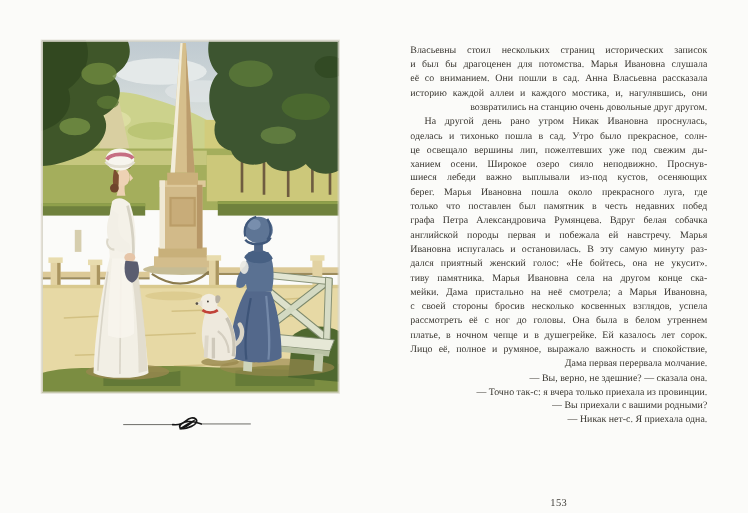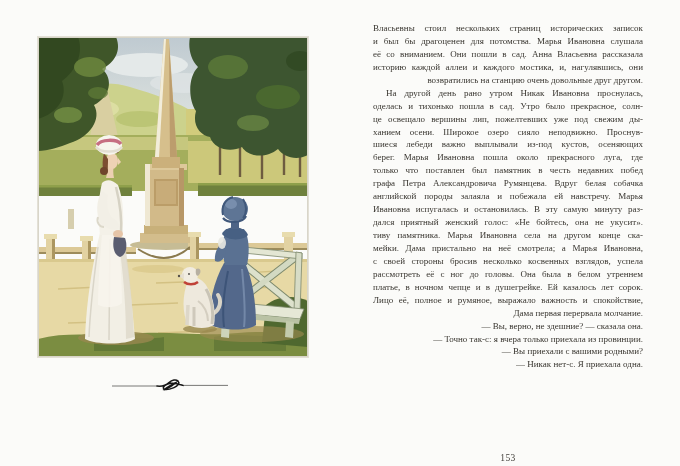--- a/index.html
+++ b/index.html
@@ -12,21 +12,21 @@
   
   .illustration{
     position:absolute;left:38px;top:37px;width:270px;height:320px;margin:0;
     box-shadow:0 0 0 1px #e3e0d6;
   }
   .illustration svg{display:block;width:270px;height:320px;}
   .ornament{position:absolute;left:111px;top:377px;width:118px;height:18px;}
   .ornament svg{display:block;width:118px;height:18px;}
   
   .text-block{
-    position:absolute;left:373px;top:22px;width:270px;
+    position:absolute;left:373px;top:39px;width:270px;
     color:#38352f;font-size:9px;
   }
   .line{height:12.95px;line-height:12.95px;overflow:hidden;text-align:right;}
   .line.j{text-align:justify;text-align-last:justify;}
   .line.ind{text-indent:13px;}
   .page-number{
     position:absolute;left:373px;top:417px;width:270px;
     text-align:center;font-size:9.5px;letter-spacing:.4px;color:#43413c;margin-top:36px;
   }
 </style>
@@ -251,21 +251,21 @@
         <div class="line j">историю каждой аллеи и каждого мостика, и, нагулявшись, они</div>
         <div class="line">возвратились на станцию очень довольные друг другом.</div>
         <div class="line j ind">На другой день рано утром Никак Ивановна проснулась,</div>
         <div class="line j">оделась и тихонько пошла в сад. Утро было прекрасное, солн-</div>
         <div class="line j">це освещало вершины лип, пожелтевших уже под свежим ды-</div>
         <div class="line j">ханием осени. Широкое озеро сияло неподвижно. Проснув-</div>
         <div class="line j">шиеся лебеди важно выплывали из-под кустов, осеняющих</div>
         <div class="line j">берег. Марья Ивановна пошла около прекрасного луга, где</div>
         <div class="line j">только что поставлен был памятник в честь недавних побед</div>
         <div class="line j">графа Петра Александровича Румянцева. Вдруг белая собачка</div>
-        <div class="line j">английской породы залаяла и побежала ей навстречу. Марья</div>
+        <div class="line j">английской породы первая и побежала ей навстречу. Марья</div>
         <div class="line j">Ивановна испугалась и остановилась. В эту самую минуту раз-</div>
         <div class="line j">дался приятный женский голос: «Не бойтесь, она не укусит».</div>
         <div class="line j">тиву памятника. Марья Ивановна села на другом конце ска-</div>
         <div class="line j">мейки. Дама пристально на неё смотрела; а Марья Ивановна,</div>
         <div class="line j">с своей стороны бросив несколько косвенных взглядов, успела</div>
         <div class="line j">рассмотреть её с ног до головы. Она была в белом утреннем</div>
         <div class="line j">платье, в ночном чепце и в душегрейке. Ей казалось лет сорок.</div>
         <div class="line j">Лицо её, полное и румяное, выражало важность и спокойствие,</div>
         <div class="line">Дама первая перервала молчание.</div>
         <div class="line ind">— Вы, верно, не здешние? — сказала она.</div>

